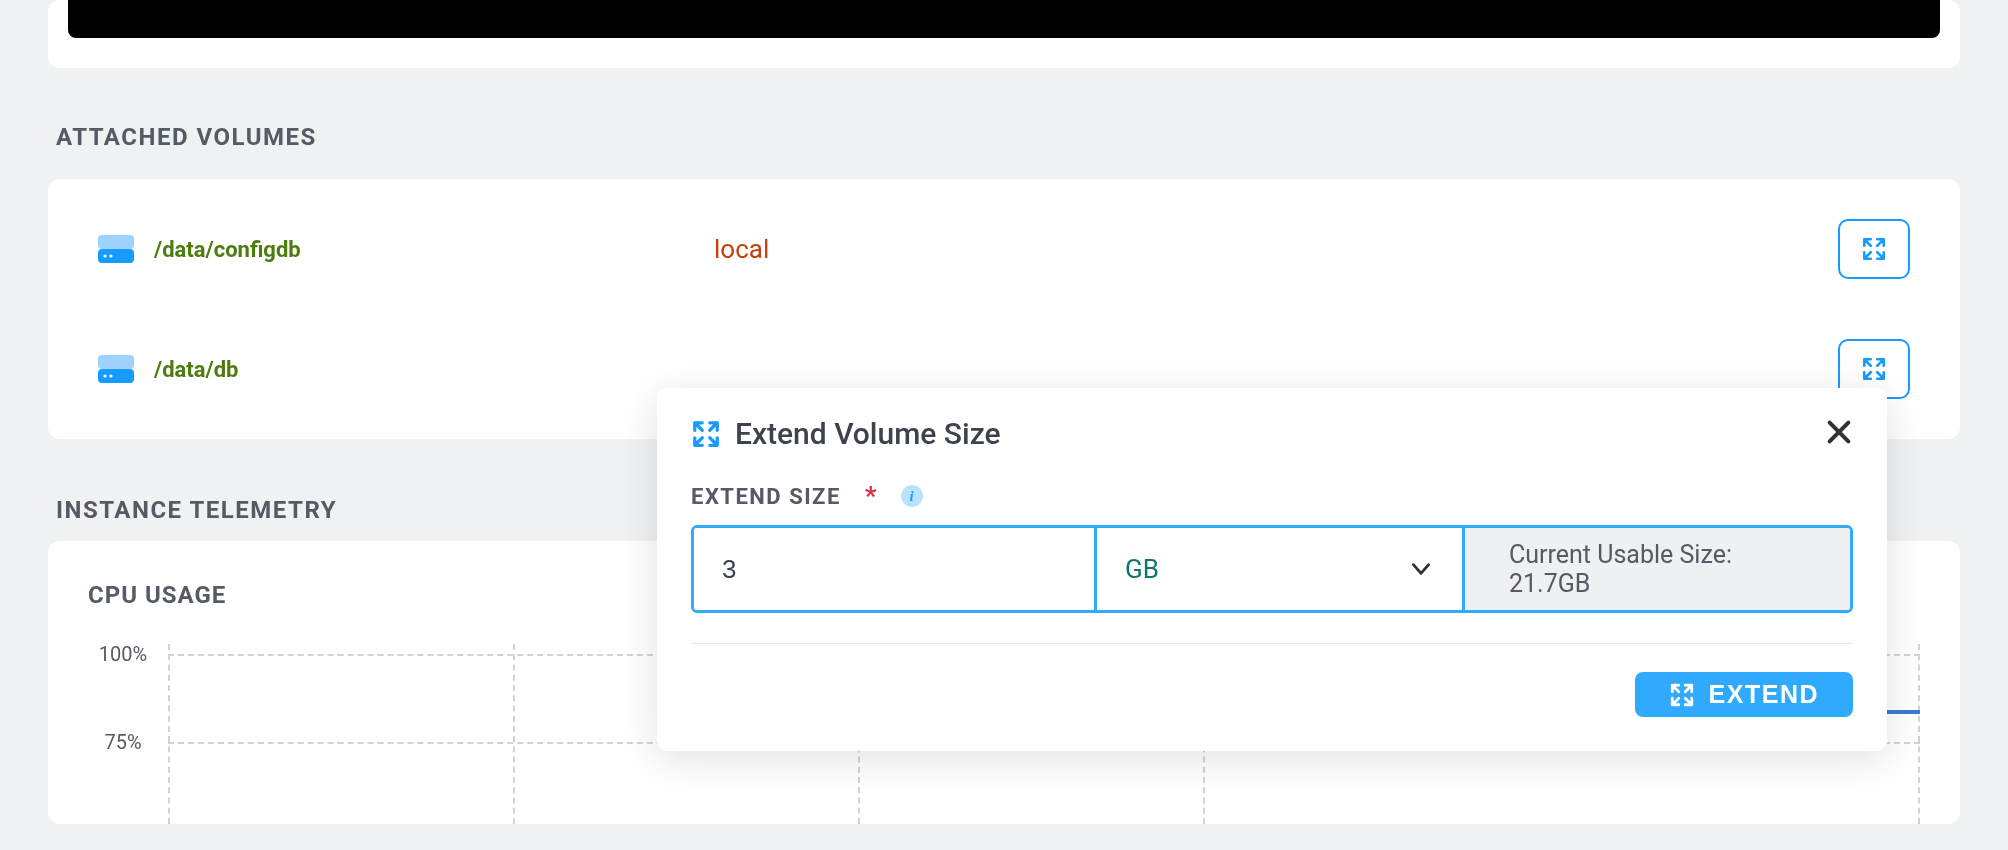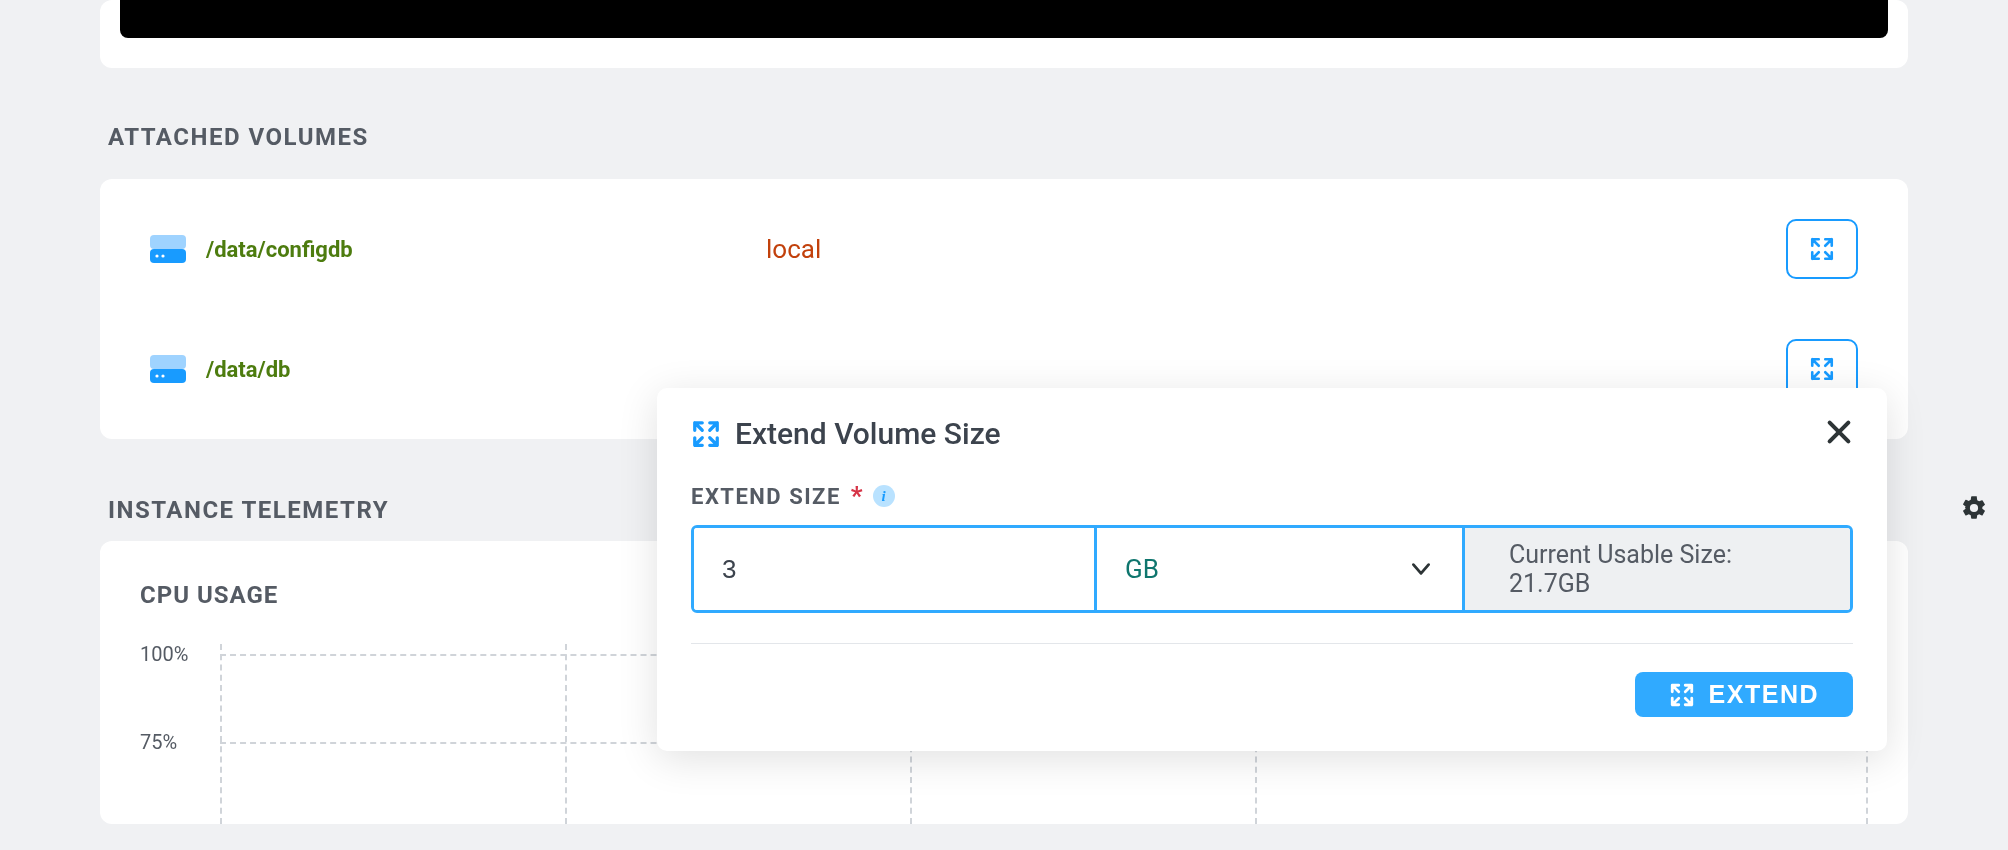--- a/index.html
+++ b/index.html
@@ -6,21 +6,21 @@
   body {
     font-family: -apple-system, BlinkMacSystemFont, "Segoe UI", Roboto, sans-serif;
     background: #f0f1f3;
     width: 2008px;
     height: 850px;
     overflow: hidden;
     position: relative;
     color: #2d3436;
   }
   .content {
-    padding: 0 100px;
+    padding: 0 48px;
     position: relative;
   }
   .black-bar {
     background: #000;
     height: 38px;
     margin: 0 20px;
     border-radius: 0 0 8px 8px;
   }
   .card-wrap {
     background: #fff;
@@ -117,21 +117,21 @@
   .chart-area {
     position: relative;
     height: 180px;
     margin-left: 80px;
   }
   .y-label {
     position: absolute;
     left: -80px;
     font-size: 20px;
     color: #555b64;
-    text-align: left;
+    text-align: center;
     width: 70px;
     transform: translateY(-50%);
   }
   .grid-line {
     position: absolute;
     left: 0; right: 0;
     border-top: 2px dashed #d0d4d9;
   }
   .grid-vline {
     position: absolute;
@@ -174,21 +174,21 @@
     margin-left: auto;
     cursor: pointer;
     font-size: 34px;
     line-height: 1;
     color: #2d3436;
     font-weight: 700;
   }
   .field-label-row {
     display: flex;
     align-items: center;
-    gap: 10px;
+    gap: 24px;
     margin-bottom: 14px;
   }
   .field-label {
     font-size: 22px;
     font-weight: 700;
     letter-spacing: 1.5px;
     color: #555b64;
   }
   .req { color: #d63447; font-size: 26px; font-weight: 700; }
   .info-badge {

